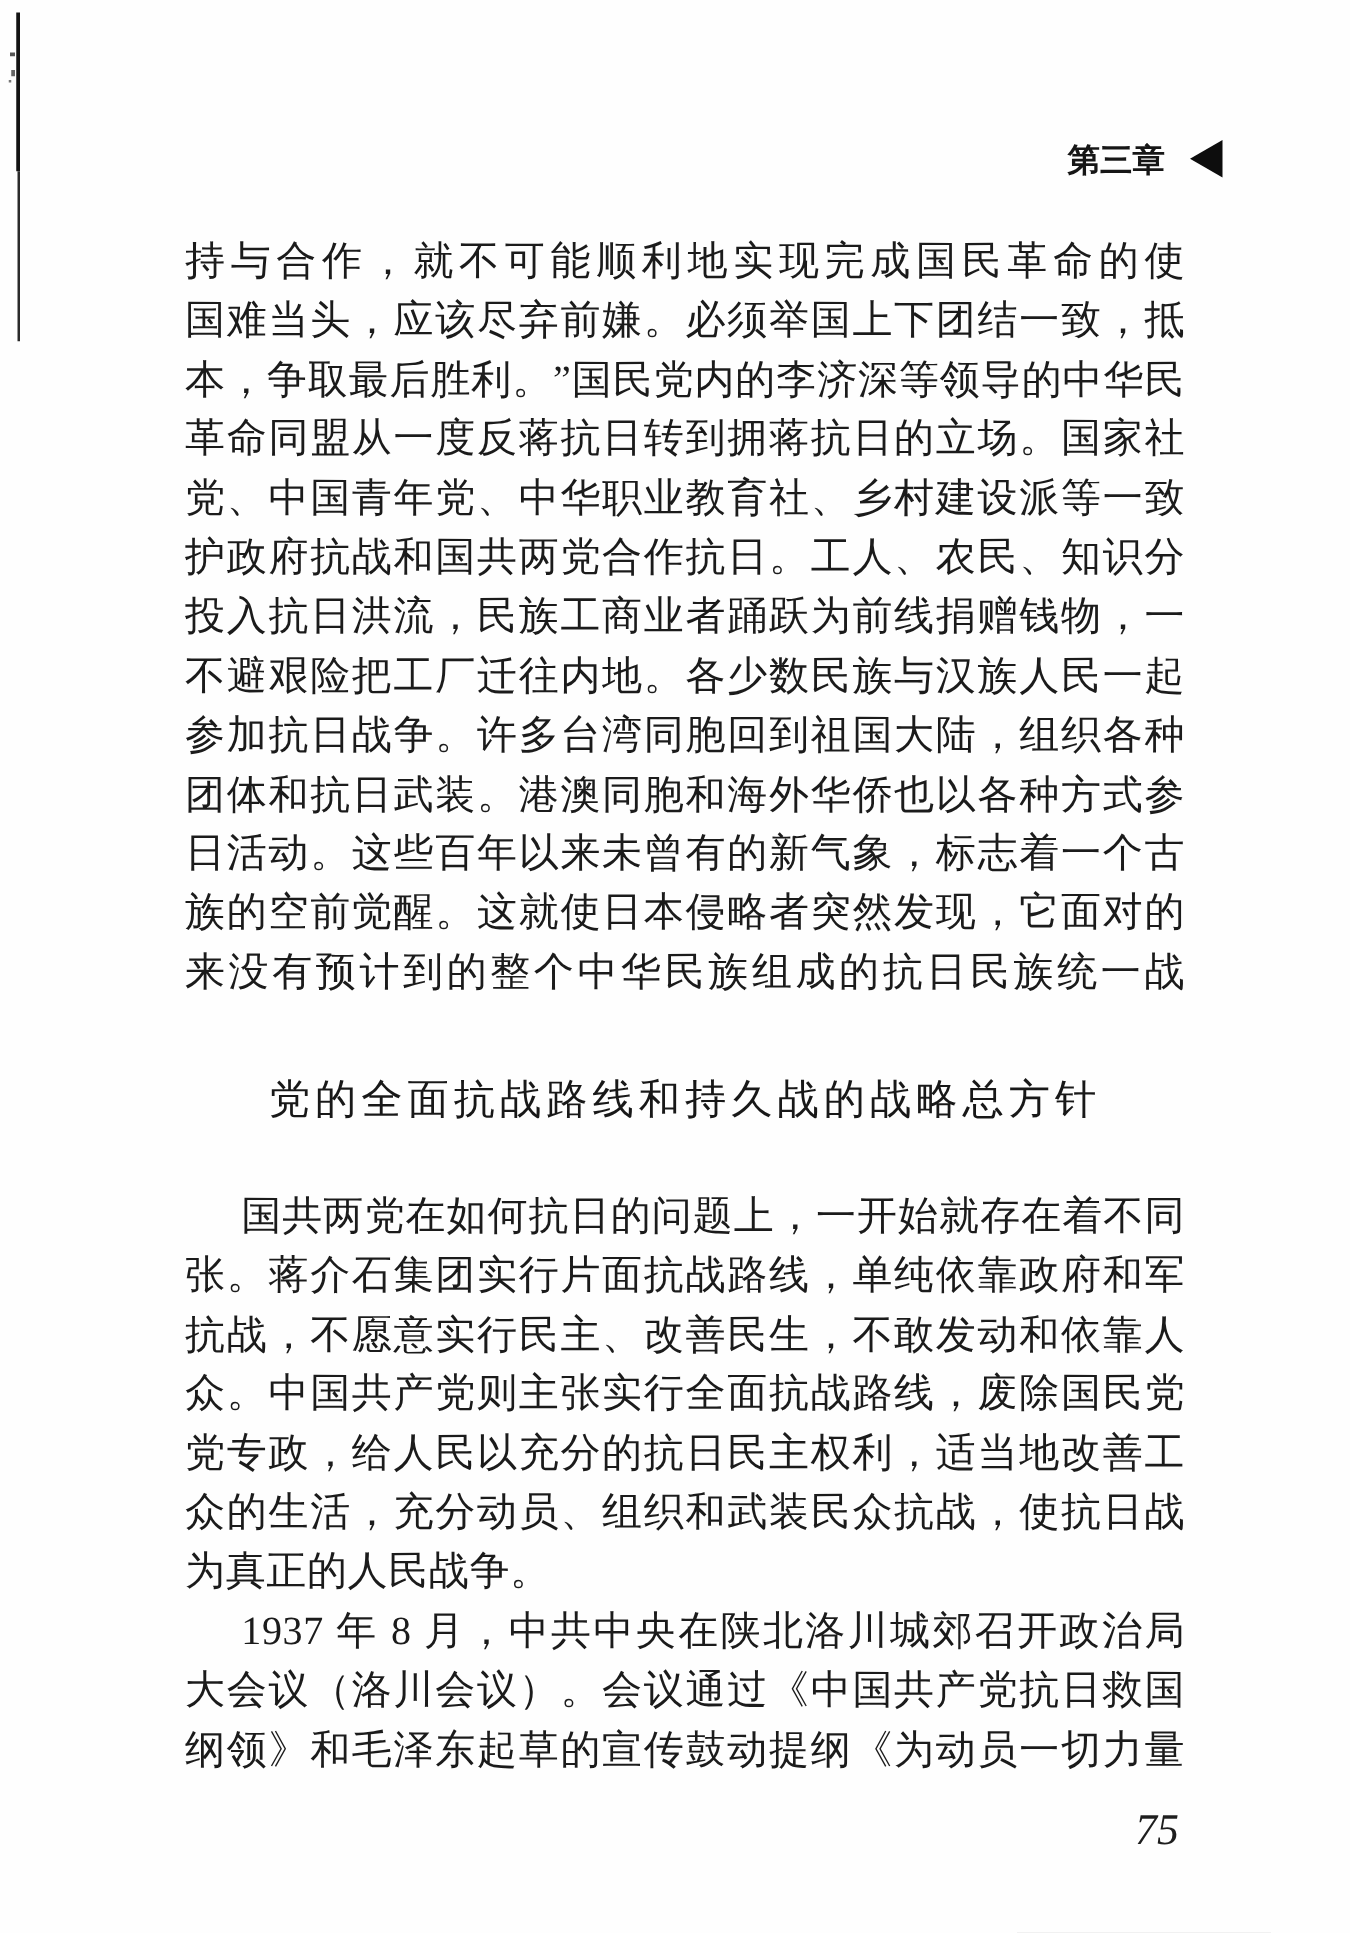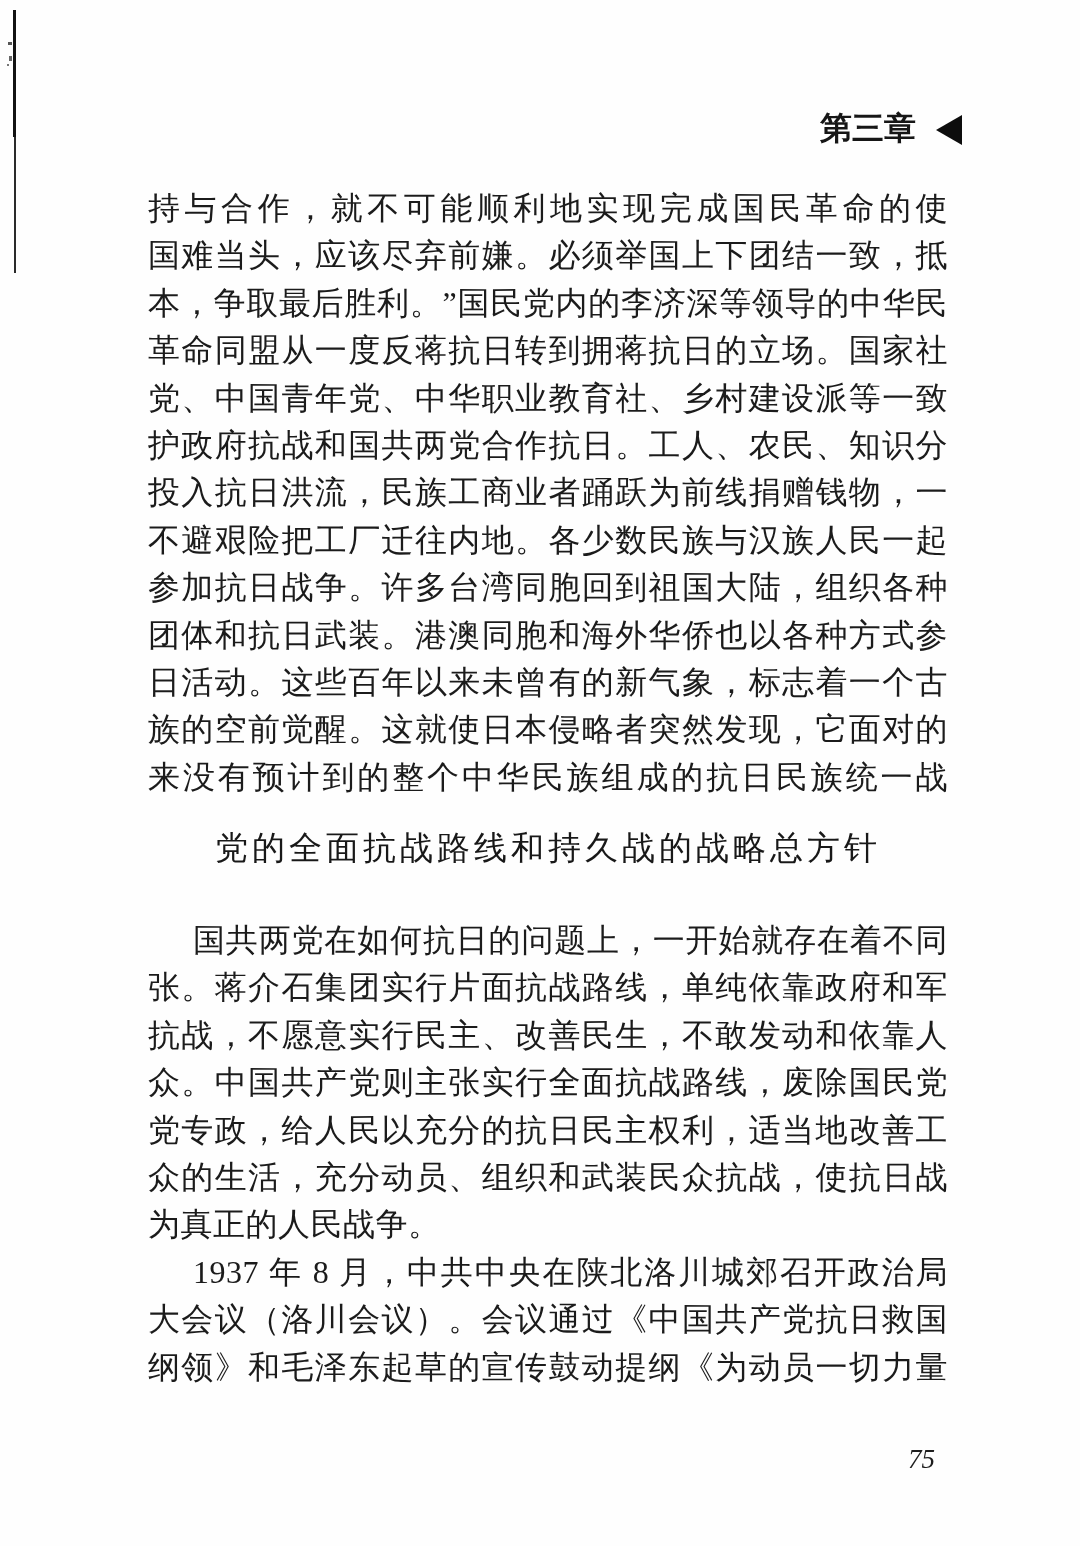--- a/index.html
+++ b/index.html
@@ -25,26 +25,26 @@
     width: 2px; height: 136px; background: #2a2a2a;
   }
   .scan-speck-1 { position: absolute; left: 8px;  top: 42px; width: 4px; height: 3px; background: #555; }
   .scan-speck-2 { position: absolute; left: 9px;  top: 56px; width: 3px; height: 5px; background: #666; }
   .scan-speck-3 { position: absolute; left: 7px;  top: 64px; width: 2px; height: 2px; background: #777; }
 
   
   .running-head {
     position: absolute;
     top: 112px;
-    right: 118px;
+    right: 102px;
     display: flex;
-    align-items: flex-end;
+    align-items: flex-start;
     font-family: "Liberation Sans", "DejaVu Sans", sans-serif;
     font-weight: 700;
-    font-size: 32px;
+    font-size: 26px;
     line-height: 33px;
     color: #161616;
     white-space: nowrap;
   }
   .chapter-label { margin-right: 20px; }
   .chapter-title { margin-right: 10px; }
   .arrow-icon {
     width: 0; height: 0;
     border-top: 15px solid transparent;
     border-bottom: 15px solid transparent;
@@ -65,37 +65,37 @@
     line-height: 47.4px;
     text-align: justify;
     text-align-last: justify;
     overflow: hidden;
     letter-spacing: 0.5px;
   }
   .line.para-end { text-align-last: left; }
   .para.indent .line:first-child { text-indent: 45px; }
 
   .section-heading {
-    margin-top: 24px;
+    margin-top: 56px;
     margin-bottom: 45px;
     height: 47px;
     line-height: 47px;
     text-align: center;
     font-size: 33px;
     letter-spacing: 4px;
     font-weight: 400;
     color: #181818;
     white-space: nowrap;
   }
 
   .page-number {
     position: absolute;
     left: 908px;
     top: 1444px;
-    font-size: 27px;
+    font-size: 35px;
     font-style: italic;
     color: #1e1e1e;
   }
 </style>
 </head>
 <body>
 
 <div class="page">
 
   <div class="scan-line-thick"></div>

